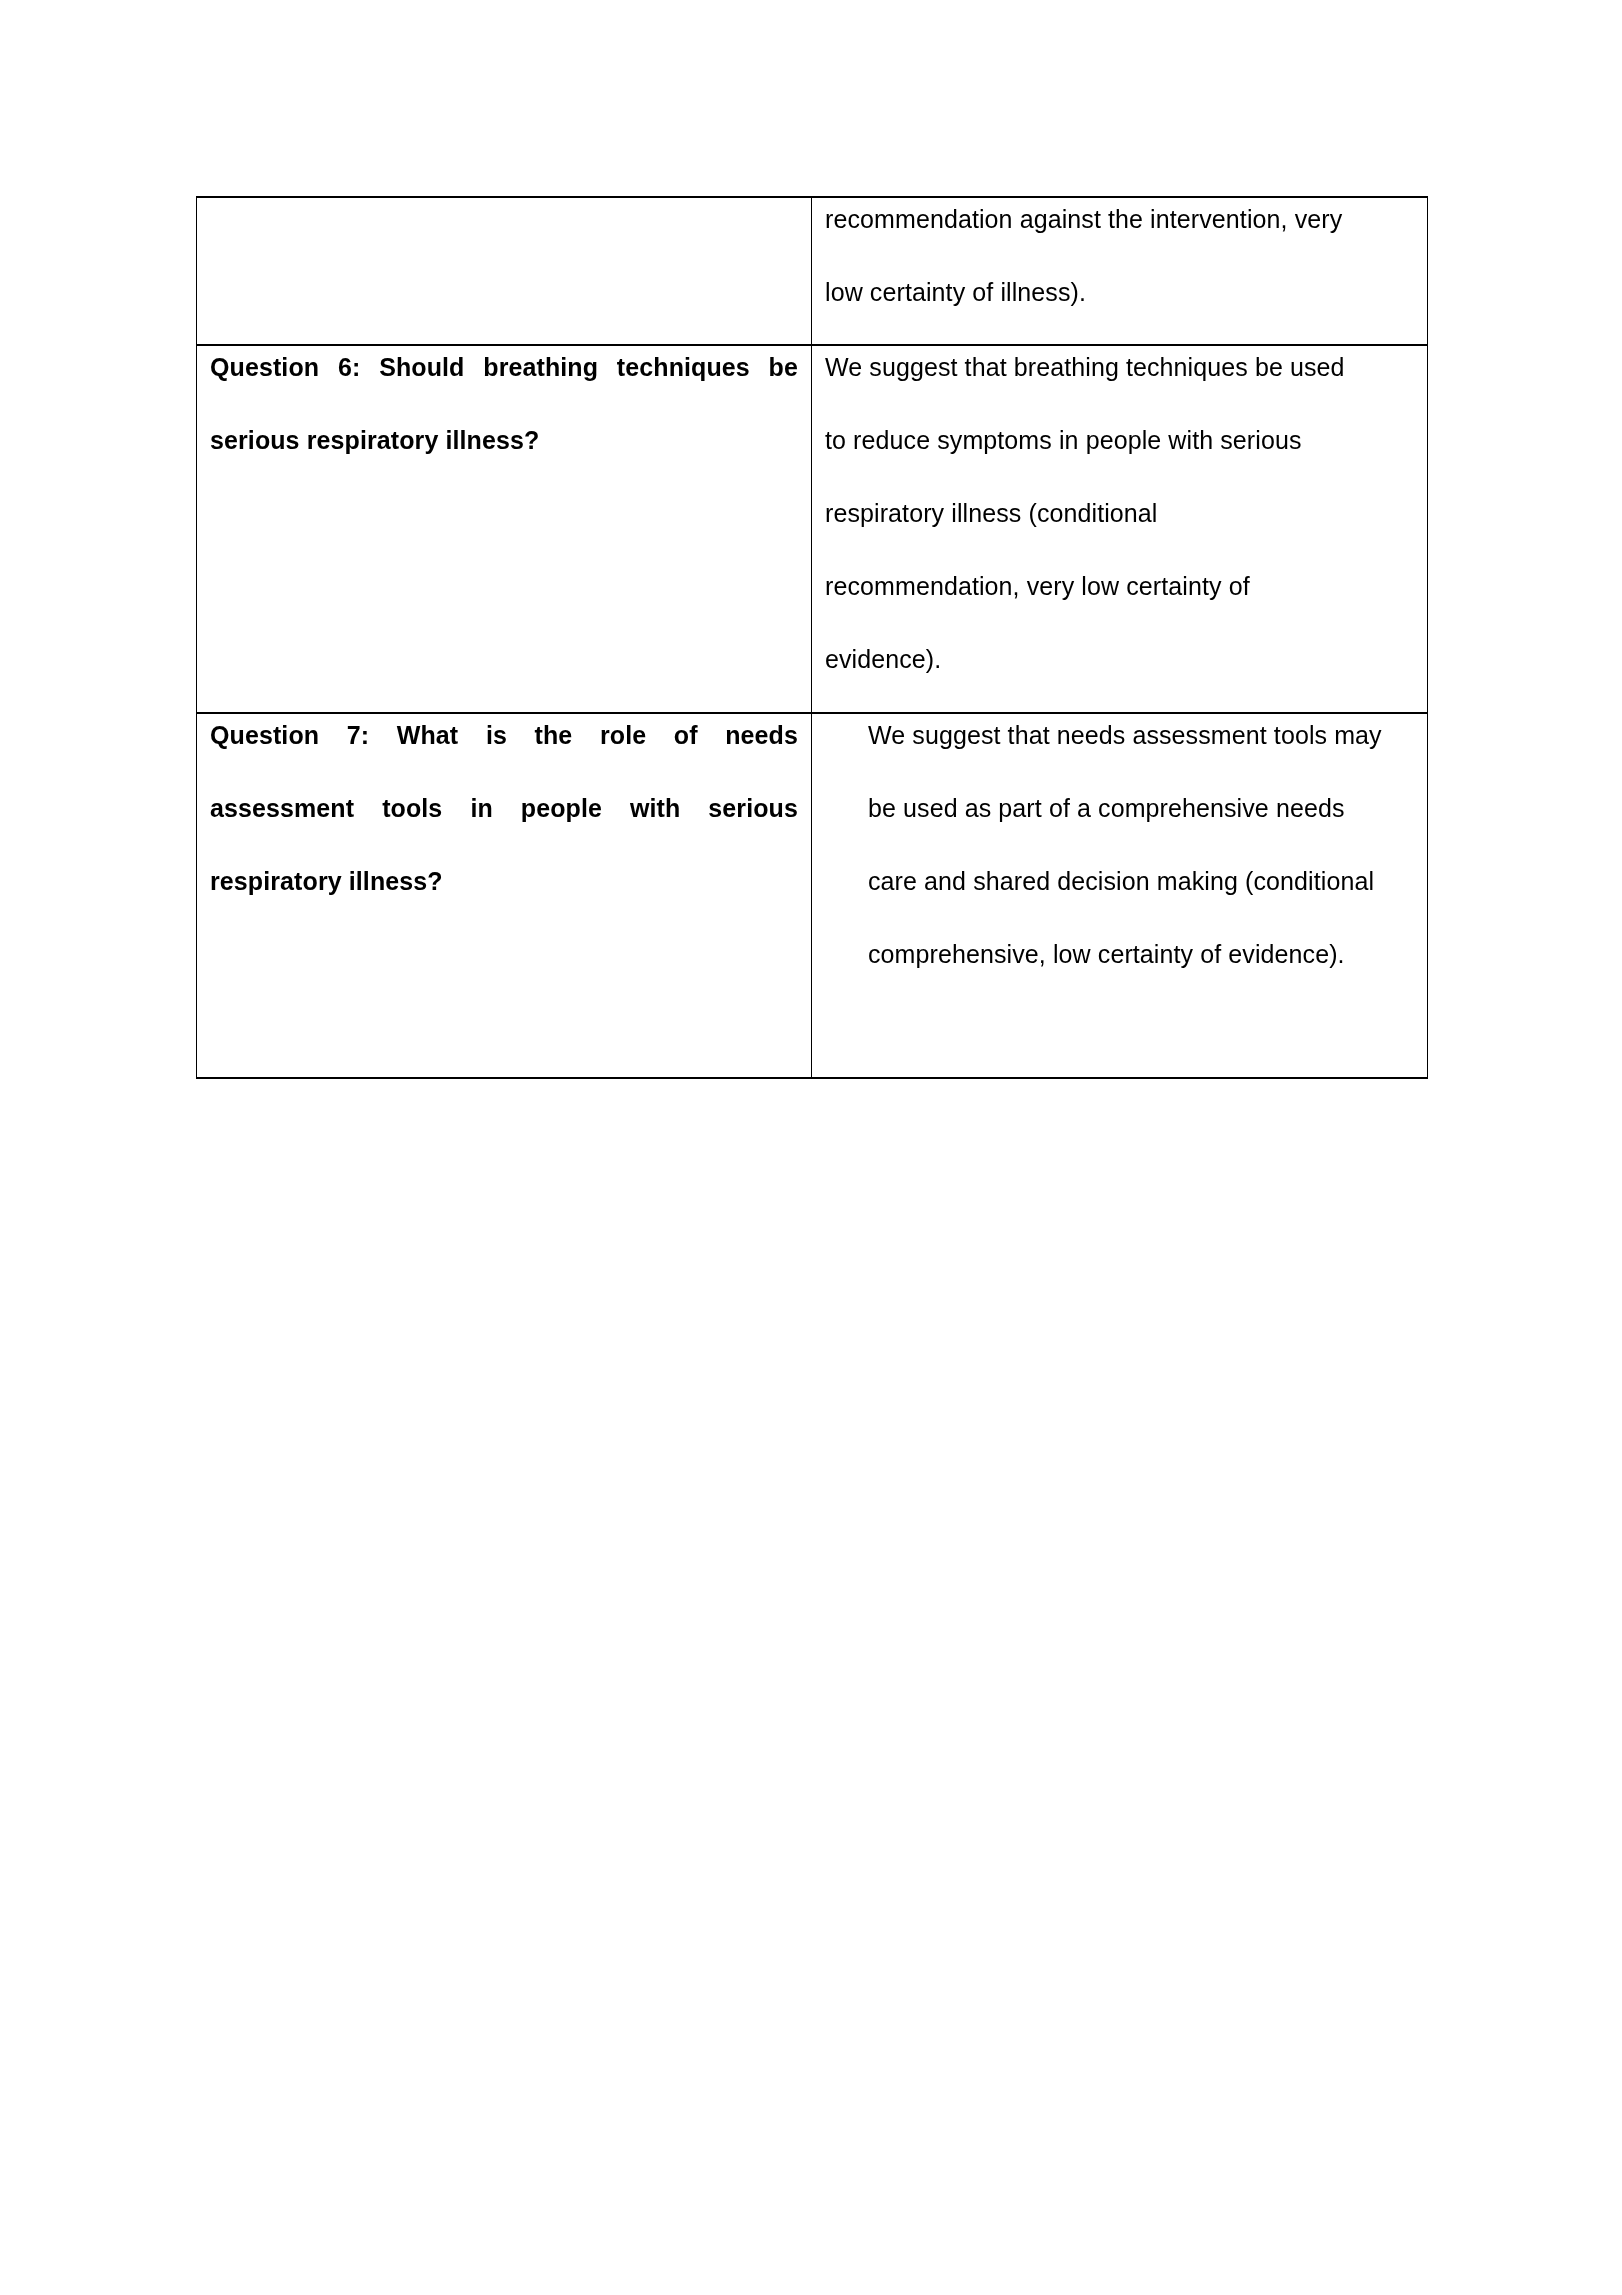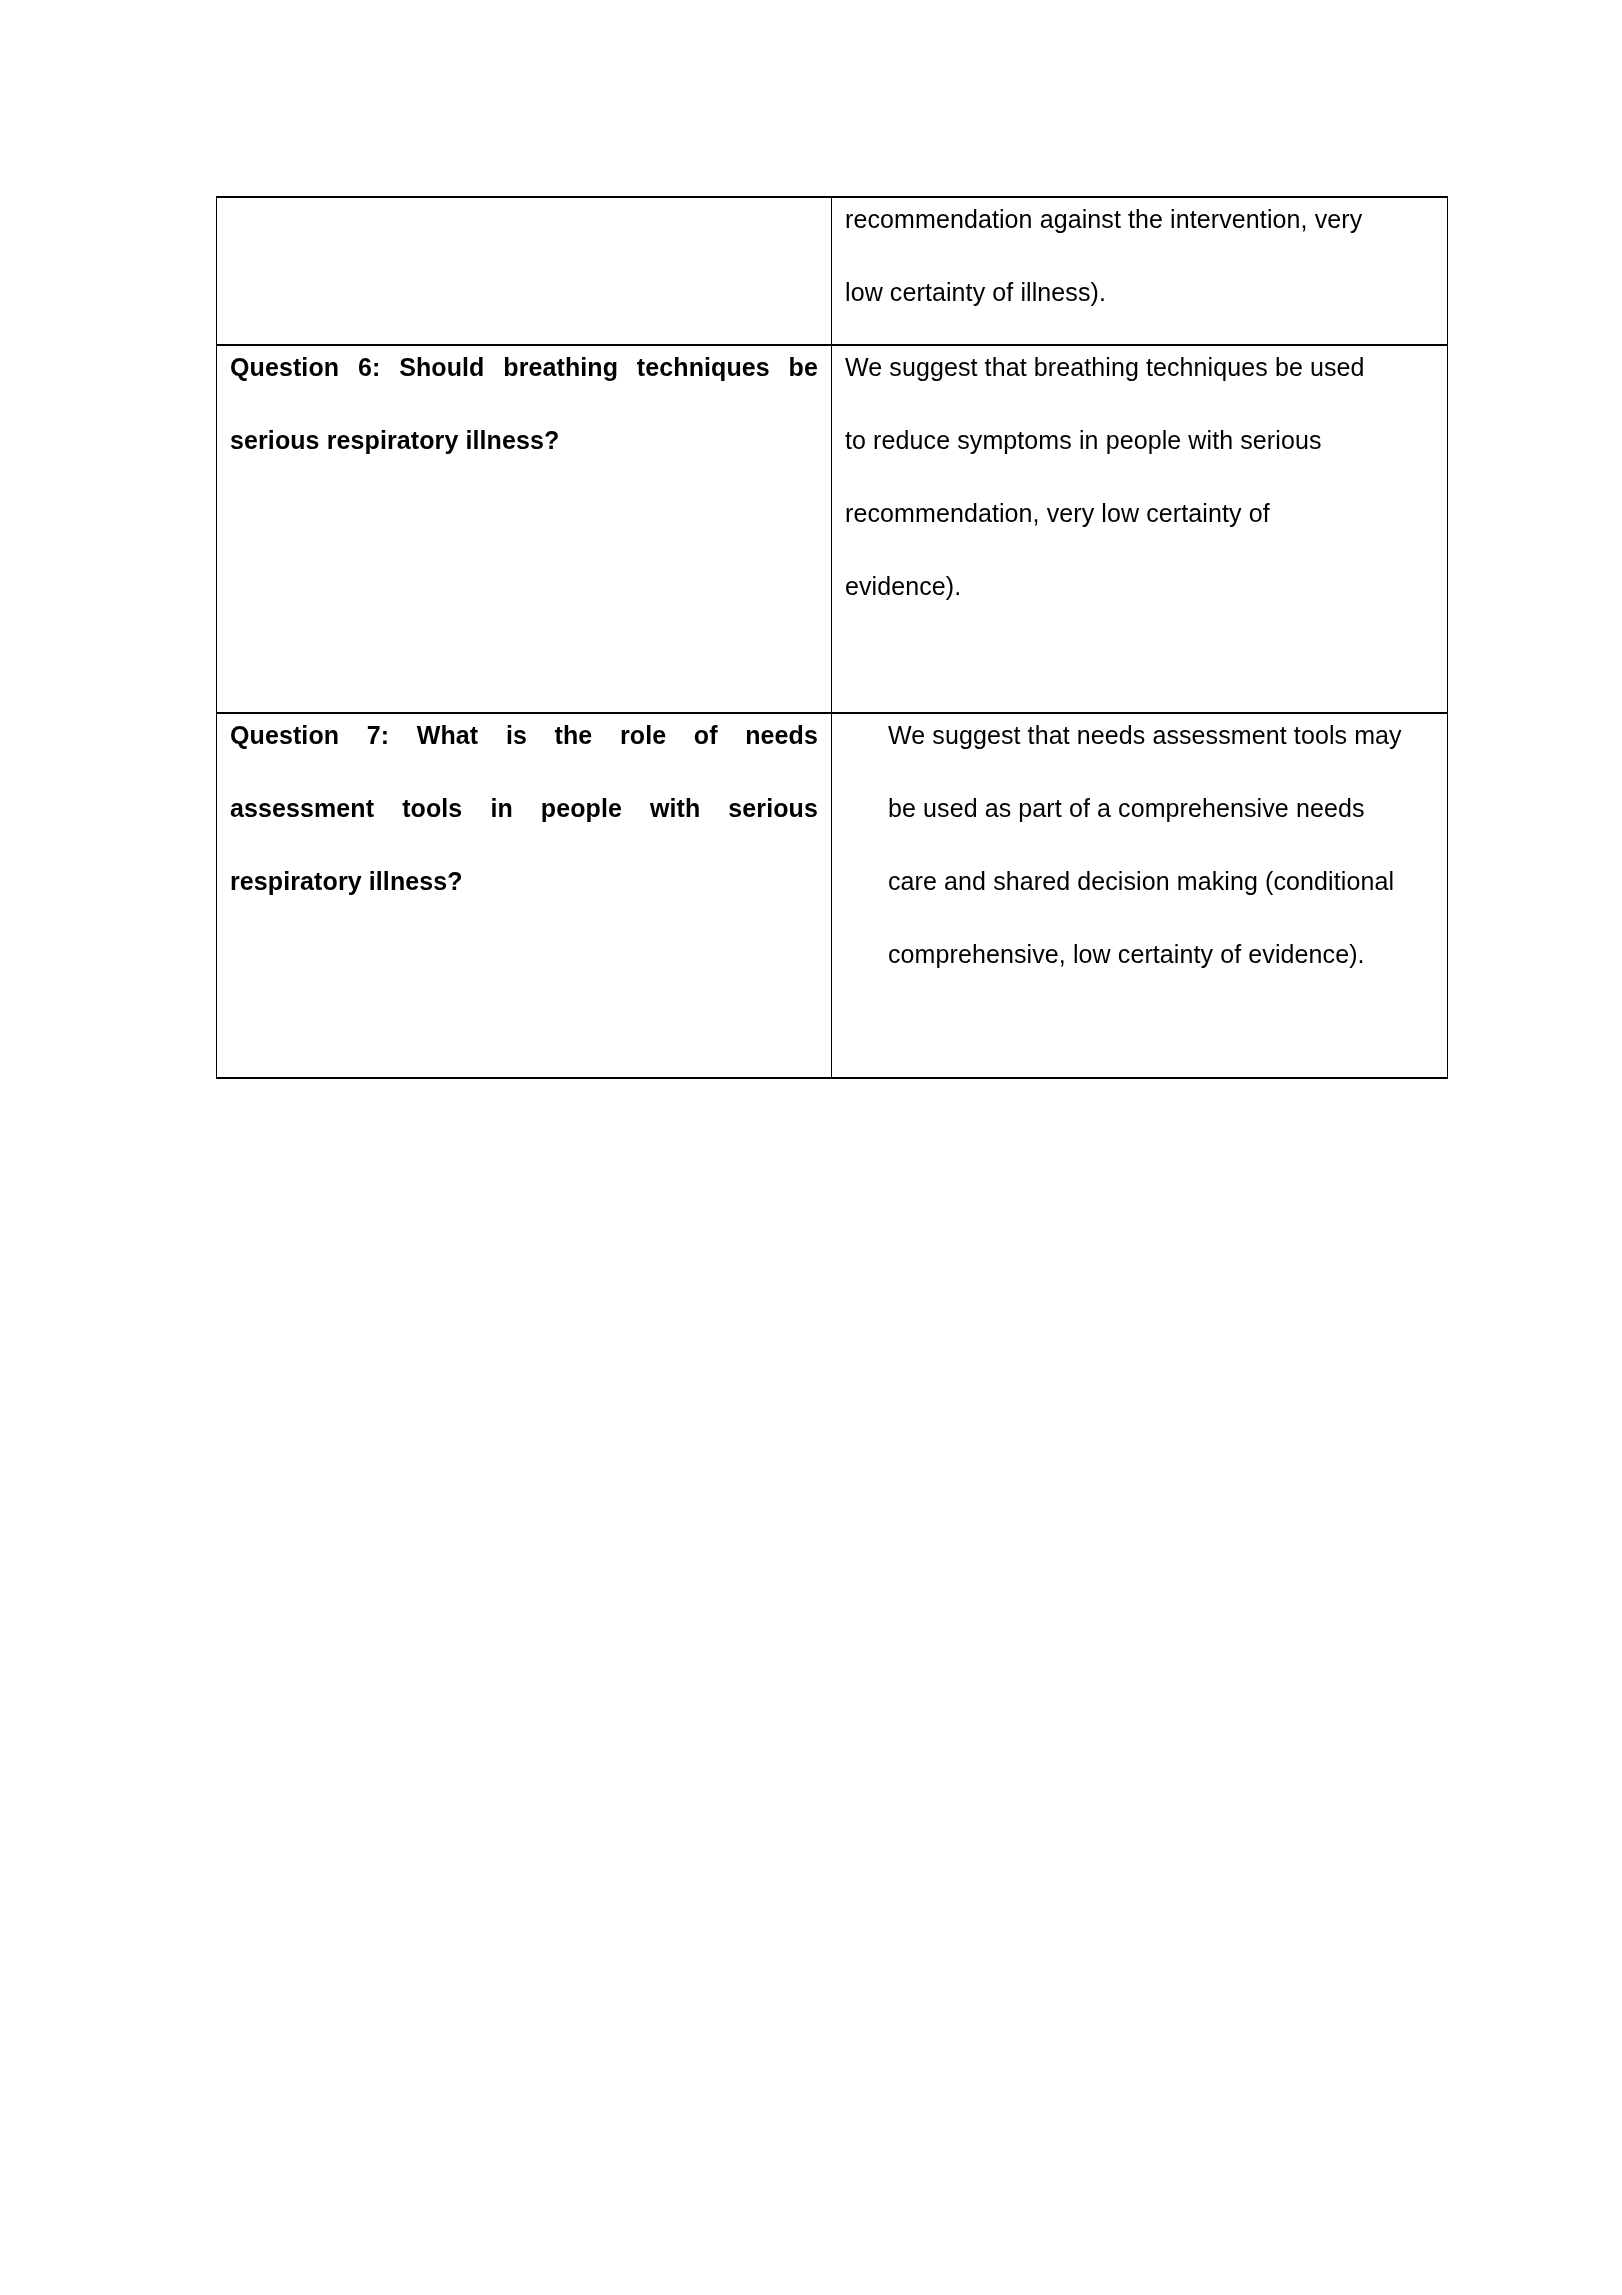--- a/index.html
+++ b/index.html
@@ -8,21 +8,20 @@
     --line:#000000;
   }
   html,body{margin:0;padding:0;background:var(--bg);}
   .page{
     position:relative;
     width:1585px;
     height:2295px;
     background:var(--bg);
     font-family:"Liberation Sans","DejaVu Sans",sans-serif;
     color:var(--ink);
-    margin-left:20px;
   }
   .tbl{
     position:absolute;
     left:196px;
     top:196px;
     width:1232px;
     box-sizing:border-box;
     border-left:1.3px solid var(--line);
     border-right:1.3px solid var(--line);
     border-top:2px solid var(--line);
@@ -77,20 +76,21 @@
     </div>
 
     <div class="row r2 mid">
       <div class="cell q">
         <div class="line jus">Question 6: Should breathing techniques be</div>
         <div class="line">serious respiratory illness?</div>
       </div>
       <div class="cell r">
         <div class="line">We suggest that breathing techniques be used</div>
         <div class="line">to reduce symptoms in people with serious</div>
+        <div class="line">respiratory illness (conditional</div>
         <div class="line">recommendation, very low certainty of</div>
         <div class="line">evidence).</div>
       </div>
     </div>
 
     <div class="row r3">
       <div class="cell q">
         <div class="line jus">Question 7: What is the role of needs</div>
         <div class="line jus">assessment tools in people with serious</div>
         <div class="line">respiratory illness?</div>

